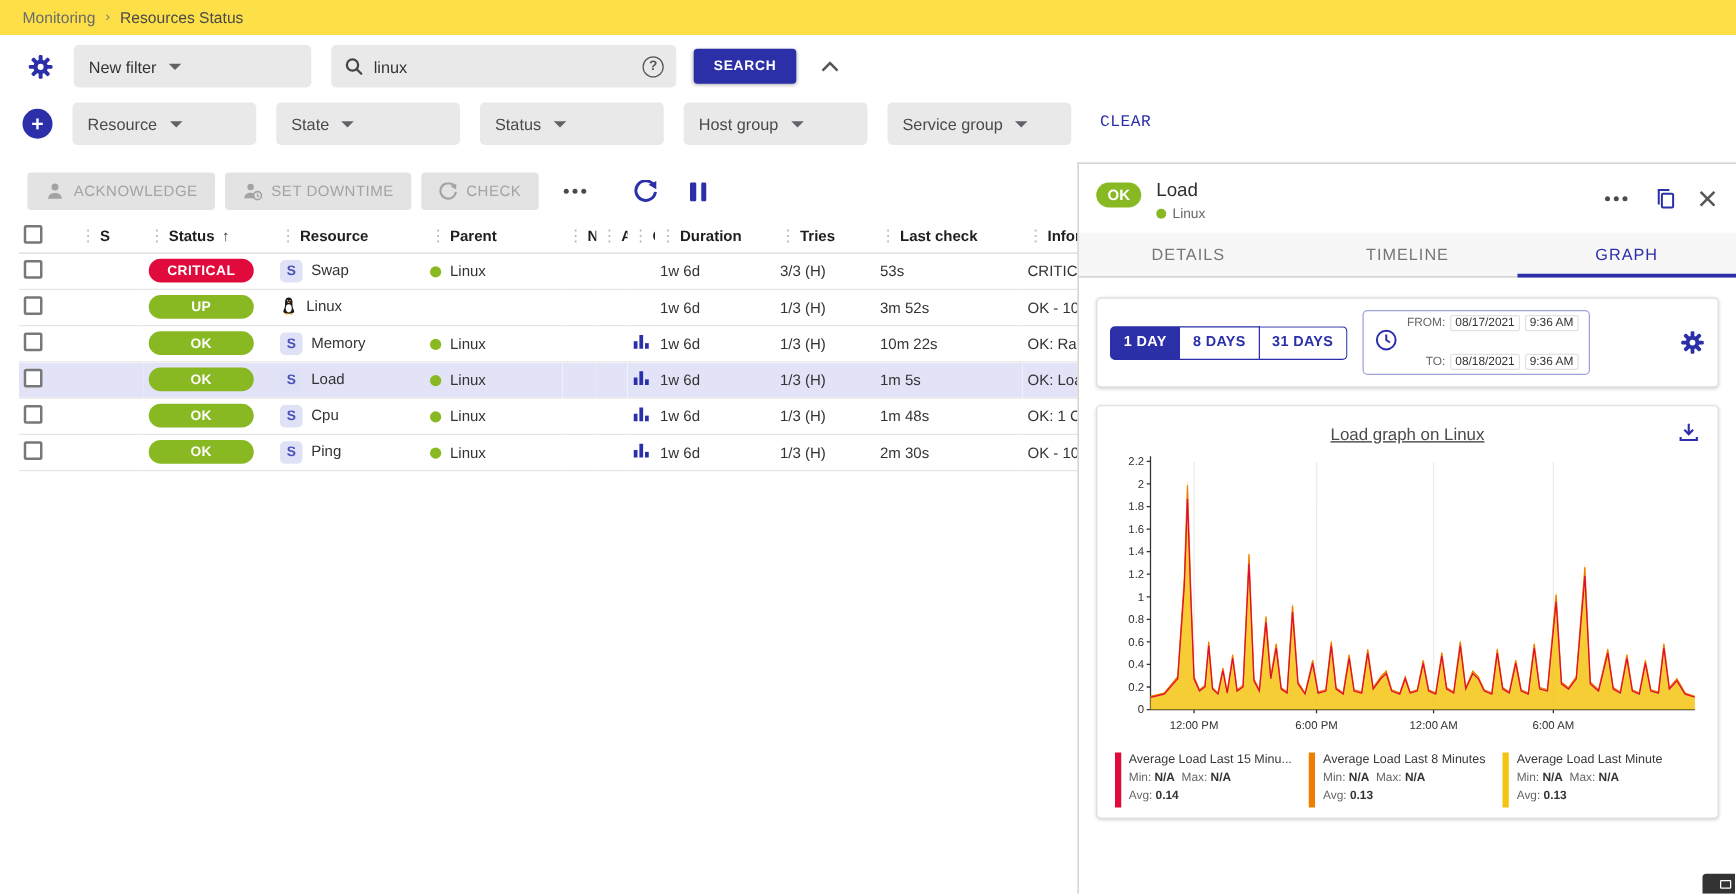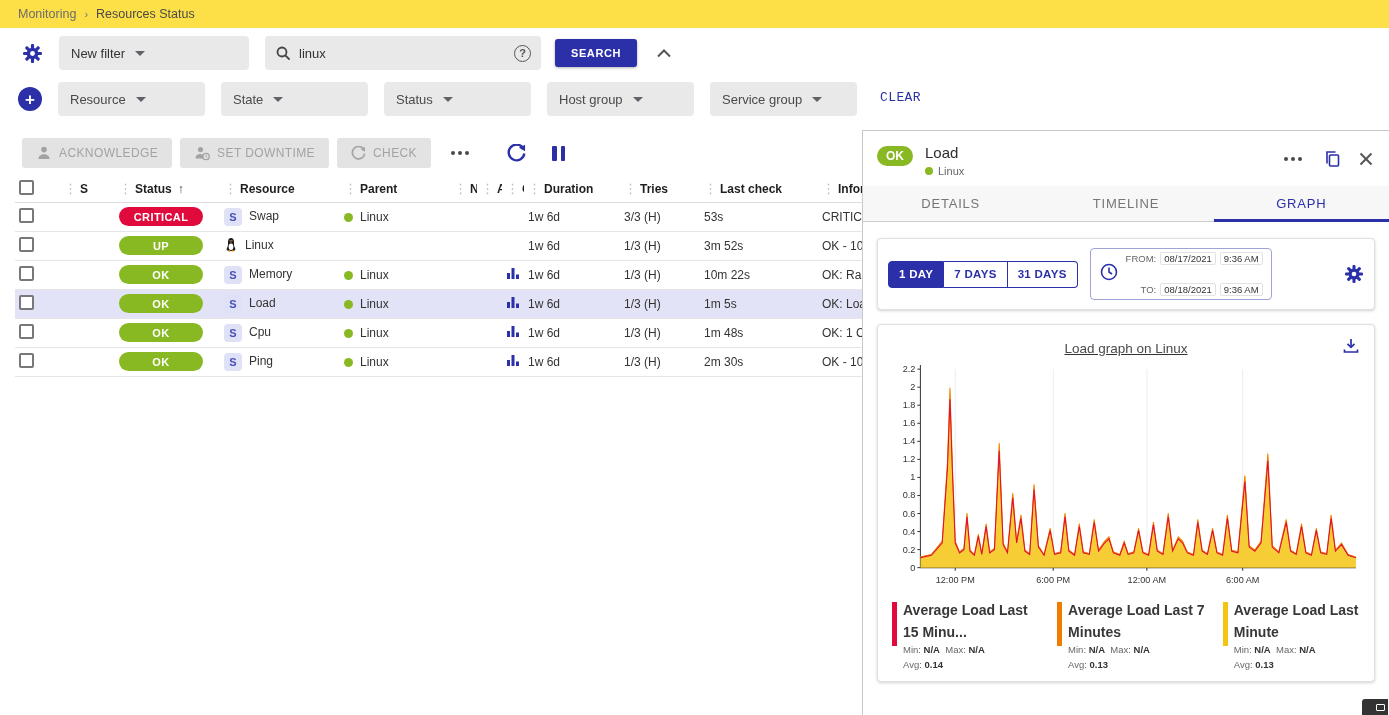--- a/index.html
+++ b/index.html
@@ -94,21 +94,21 @@
   .graph-card{margin-top:14px;padding:10px 12px 8px;}
   .graph-title-row{position:relative;text-align:center;margin:4px 0 2px;text-decoration:underline;}
   .graph-title{font-size:13.5px;color:#4a4a4a;}
   .download-btn{position:absolute;right:2px;top:-2px;color:var(--primary);cursor:pointer;background:none;border:none;display:flex;}
   #chart{width:100%;}
   #chart svg{display:block;width:100%;height:auto;}
   .legend{display:flex;gap:14px;margin-top:4px;padding:0 2px;}
   .legend-item{display:flex;gap:6px;cursor:pointer;}
   .legend-bar{width:5px;height:44px;flex:none;margin-top:2px;}
   .legend-text{font-size:9.5px;color:#666;line-height:1.55;}
-  .legend-label{font-size:14px;color:#383838;font-weight:bold;}
+  .legend-label{font-size:10px;color:#383838;}
   .legend-stat b{color:#333;font-weight:bold;}
 
   
   .copy-btn{color:var(--primary);}
   .close-btn{color:#555;}
 
   .pip-icon{position:absolute;right:1px;bottom:0;width:26px;height:16px;background:#333;border-radius:3px 0 0 0;display:flex;align-items:center;justify-content:flex-end;padding:3px;}
   .pip-icon i{width:9px;height:7px;border:1.5px solid #fff;display:block;border-radius:1px;}
 </style>
 </head>
@@ -473,21 +473,21 @@
   <div class="tabs">
     <div class="tab">DETAILS</div>
     <div class="tab">TIMELINE</div>
     <div class="tab active">GRAPH</div>
   </div>
 
   <div class="panel-body">
     <div class="card time-card">
       <div class="segmented">
         <button class="seg active">1 DAY</button>
-        <button class="seg">7 DAYS</button>
+        <button class="seg">8 DAYS</button>
         <button class="seg">31 DAYS</button>
       </div>
       <div class="datebox">
         <span class="clock">
           <svg width="20" height="20" viewBox="0 0 20 20" fill="none" stroke="currentColor" stroke-width="1.6">
               <circle cx="10" cy="10" r="7.5"></circle>
               <path d="M10 5.5V10l3 2"></path>
             </svg>
         </span>
         <div class="dt-grid">
@@ -574,21 +574,21 @@
           <span class="legend-bar" style="background: rgb(224, 11, 60);"></span>
           <div class="legend-text">
             <div class="legend-label">Average Load Last 15 Minu...</div>
             <div class="legend-stat"><span>Min:</span> <b>N/A</b>&nbsp;&nbsp;<span>Max:</span> <b>N/A</b></div>
             <div class="legend-stat"><span>Avg:</span> <b>0.14</b></div>
           </div>
         </div>
         <div class="legend-item">
           <span class="legend-bar" style="background: rgb(239, 125, 0);"></span>
           <div class="legend-text">
-            <div class="legend-label">Average Load Last 7 Minutes</div>
+            <div class="legend-label">Average Load Last 8 Minutes</div>
             <div class="legend-stat"><span>Min:</span> <b>N/A</b>&nbsp;&nbsp;<span>Max:</span> <b>N/A</b></div>
             <div class="legend-stat"><span>Avg:</span> <b>0.13</b></div>
           </div>
         </div>
         <div class="legend-item">
           <span class="legend-bar" style="background: rgb(245, 196, 18);"></span>
           <div class="legend-text">
             <div class="legend-label">Average Load Last Minute</div>
             <div class="legend-stat"><span>Min:</span> <b>N/A</b>&nbsp;&nbsp;<span>Max:</span> <b>N/A</b></div>
             <div class="legend-stat"><span>Avg:</span> <b>0.13</b></div>

